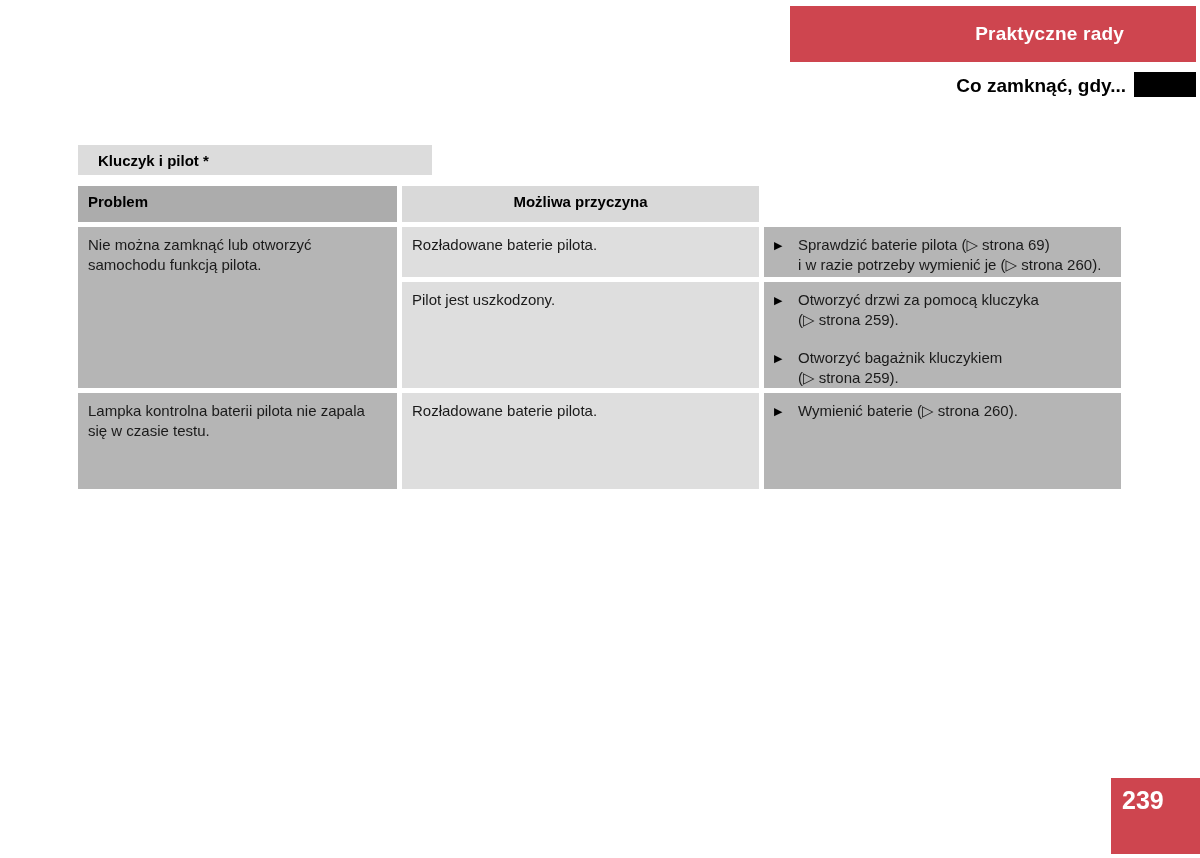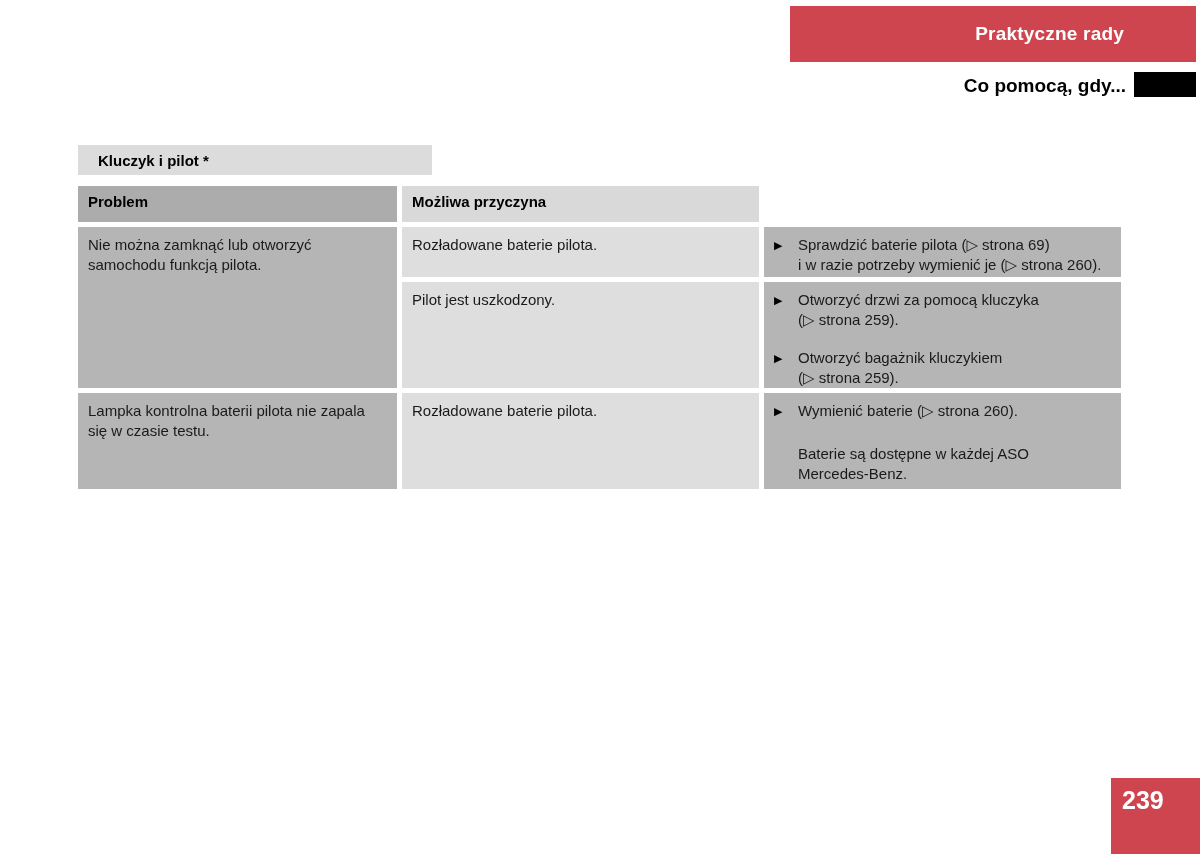--- a/index.html
+++ b/index.html
@@ -100,21 +100,21 @@
   .cell.hlight { background: #d9d9d9; }
   .cell.head {
     font-weight: bold;
     display: flex;
     align-items: center;
     padding-top: 0;
     padding-bottom: 4px;
     color: #000000;
   }
   .c1 { grid-column: 1; }
-  .c2 { grid-column: 2; }
+  .c2 { grid-column: 2; justify-content: center; }
   .c3 { grid-column: 3; }
   .r1 { grid-row: 1; }
   .r2 { grid-row: 2; }
   .r3 { grid-row: 3; }
   .r4 { grid-row: 4; }
   .rspan23 { grid-row: 2 / span 2; }
 
   .pre { white-space: pre-line; }
 
   .bullet-item {
@@ -152,21 +152,21 @@
     font-weight: bold;
   }
 </style>
 </head>
 <body>
 
 <div class="banner">
   <span class="banner-title">Praktyczne rady</span>
 </div>
 <div class="subtitle-row">
-  <span class="subtitle">Co pomocą, gdy...</span>
+  <span class="subtitle">Co zamknąć, gdy...</span>
 </div>
 <div class="page-marker"></div>
 
 <div class="section-label">
   <span>Kluczyk i pilot *</span>
 </div>
 
 <div class="trouble-table">
 
   <div class="cell head hdark c1 r1">
@@ -207,21 +207,19 @@
   <div class="cell dark c1 r4 pre">Lampka kontrolna baterii pilota nie zapala
 się w czasie testu.</div>
 
   <div class="cell light c2 r4 pre">Rozładowane baterie pilota.</div>
 
   <div class="cell dark c3 r4">
     <div class="bullet-item">
       <span class="bullet">▶</span>
       <span class="bullet-text pre">Wymienić baterie (▷ strona 260).</span>
     </div>
-    <div class="solution-note pre">Baterie są dostępne w każdej ASO
-Mercedes-Benz.</div>
   </div>
 
 </div>
 
 <div class="page-number-box">
   <span class="page-number">239</span>
 </div>
 
 </body></html>

